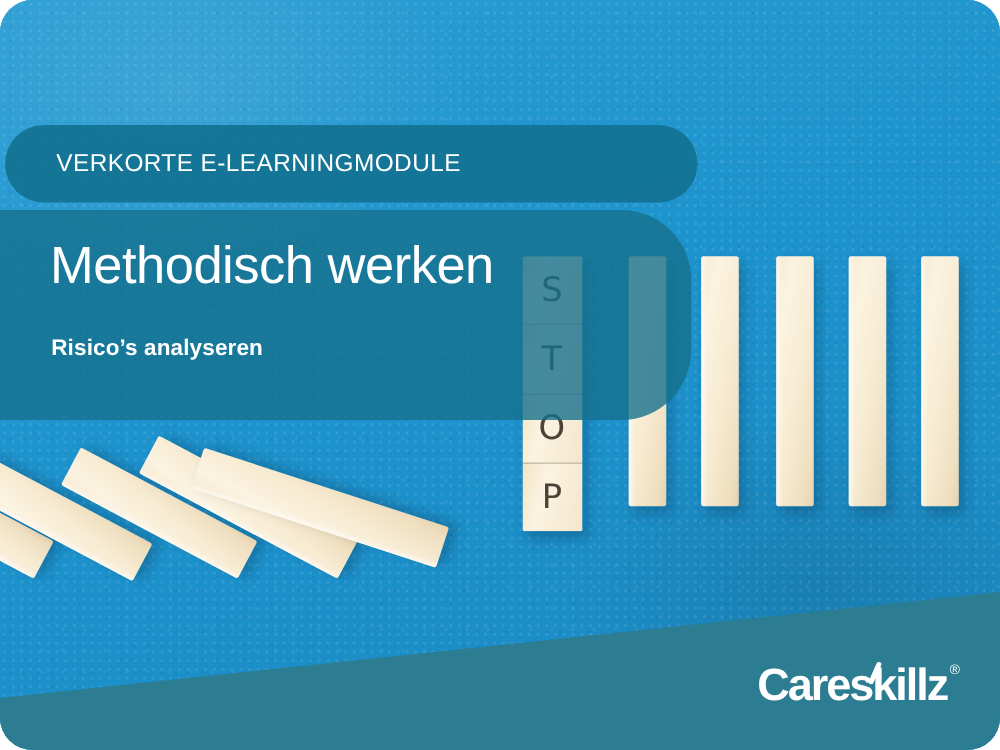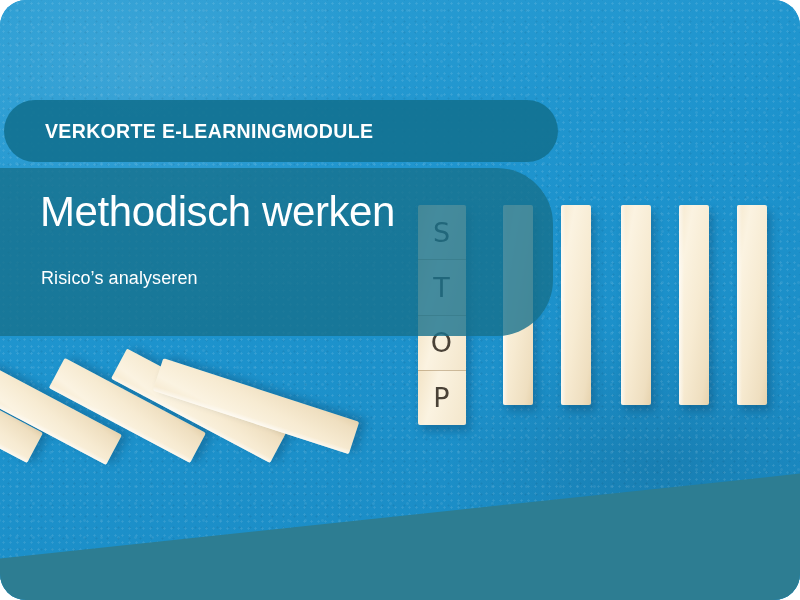--- a/index.html
+++ b/index.html
@@ -83,21 +83,21 @@
     position:absolute;left:4px;top:100px;
     width:554px;height:62px;
     border-radius:31px;
     background:rgba(18,114,146,.93);
     display:flex;align-items:center;
   }
   .eyebrow-text{
     margin-left:41px;
     color:#ffffff;
     font-size:19.5px;
-    font-weight:bold;
+    font-weight:normal;
     letter-spacing:.35px;
     white-space:nowrap;
   }
 
   
   .title-panel{
     position:absolute;left:-40px;top:168px;
     width:593px;height:168px;
     border-radius:0 56px 56px 0;
     background:rgba(23,113,140,.80);
@@ -109,21 +109,21 @@
     color:#ffffff;
     font-size:42px;
     font-weight:normal;
     letter-spacing:-.4px;
     white-space:nowrap;
   }
   .subtitle{
     position:absolute;top:100px;left:1px;
     color:#ffffff;
     font-size:18px;
-    font-weight:normal;
+    font-weight:bold;
     letter-spacing:.1px;
     white-space:nowrap;
   }
 
   
   .bottom-band{
     position:absolute;left:0;right:0;bottom:0;height:160px;
     background:#2d7d92;
     clip-path:polygon(0 74%, 100% 21%, 100% 100%, 0 100%);
   }
@@ -193,14 +193,19 @@
 
   <div class="title-panel">
     <div class="title-inner">
       <div class="title">Methodisch werken</div>
       <div class="subtitle">Risico’s analyseren</div>
     </div>
   </div>
 
   <div class="bottom-band"></div>
 
+  <div class="logo">
+    <span class="logo-word">Careskillz</span>
+    <span class="logo-swoosh"></span>
+    <span class="logo-tm">®</span>
+  </div>
 
 </div>
 
 </body></html>

